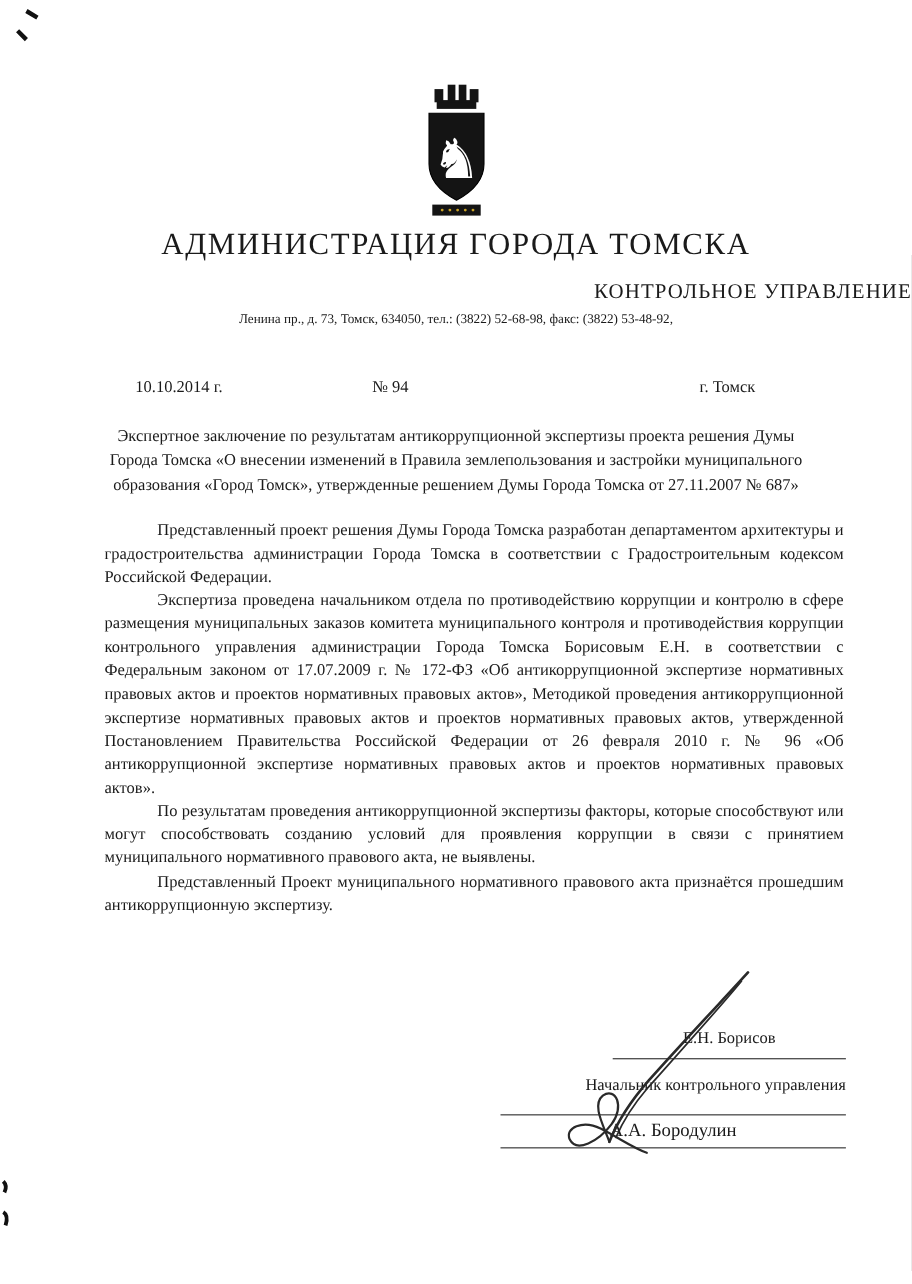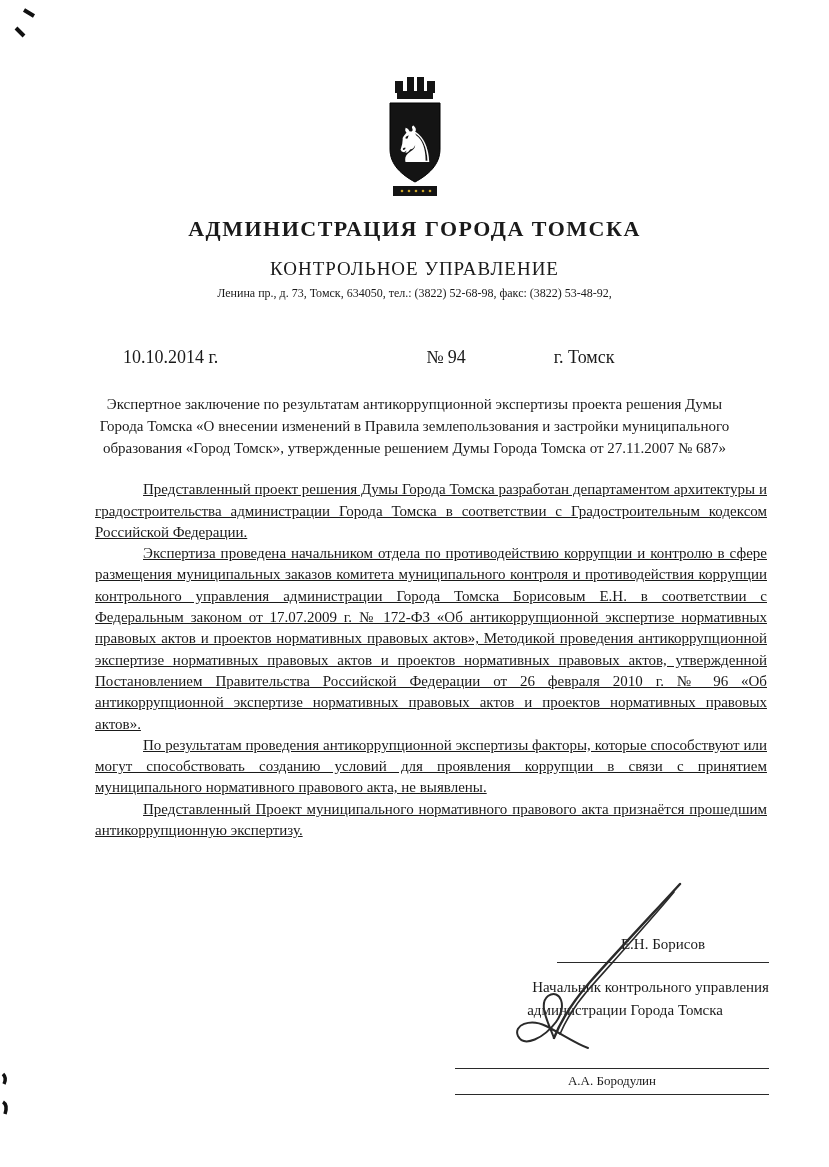--- a/index.html
+++ b/index.html
@@ -11,61 +11,60 @@
     background: #ffffff;
     font-family: "Liberation Serif", "DejaVu Serif", serif;
     color: #1a1a1a;
     overflow: hidden;
   }
 
   
   .letterhead { text-align: center; padding-top: 76px; }
   .emblem { display: inline-block; line-height: 0; }
   .org-name {
-    margin-top: 10px;
-    font-size: 22px;
+    font-size: 28px;
     letter-spacing: 1.5px;
-    font-weight: 700;
+    font-weight: 400;
   }
   .dept-name {
     margin-top: 16px;
     font-size: 19px;
     letter-spacing: 1px;
     font-weight: 500;
+    text-align: right;
   }
   .addr-line { margin-top: 6px; font-size: 12px; }
   .email-line { margin-top: 2px; font-size: 13px; }
 
   
   .meta-row {
     display: flex;
     margin: 46px 60px 0 123px;
-    font-size: 18px;
+    font-size: 15px;
   }
   .meta-row .cell { flex: 1; }
-  .meta-row .cell.c { text-align: center; }
-  .meta-row .cell.r { text-align: left; }
+  .meta-row .cell.c { text-align: left; }
+  .meta-row .cell.r { text-align: center; }
 
   
   .doc-title {
     width: 655px;
     margin: 26px auto 0 auto;
     font-size: 15px;
     font-weight: normal;
     text-align: center;
     line-height: 1.45;
   }
 
   
   .body-text {
     margin: 20px 62px 0 95px;
     font-size: 15px;
     line-height: 1.42;
     text-align: justify;
-    text-decoration: underline;
   }
   .body-text p { margin: 0; text-indent: 48px; }
 
   
   .sig-name1 {
     position: absolute;
     top: 936px;
     right: 60px;
     width: 212px;
     text-align: center;
@@ -78,25 +77,25 @@
     top: 976px;
     right: 60px;
     width: 330px;
     font-size: 15px;
     line-height: 1.5;
   }
   .sig-pos .l1 { text-align: right; }
   .sig-pos .l2 { text-align: right; padding-right: 46px; }
   .sig-name2 {
     position: absolute;
-    top: 1068px;
+    top: 1013px;
     right: 60px;
     width: 314px;
     text-align: center;
-    font-size: 13px;
+    font-size: 17px;
     border-top: 1.5px solid #2a2a2a;
     border-bottom: 1.5px solid #2a2a2a;
     padding: 4px 0 5px 0;
   }
 
   .sig-squiggle {
     position: absolute;
     left: 468px;
     top: 872px;
     pointer-events: none;
@@ -162,21 +161,20 @@
     <p>Представленный проект решения Думы Города Томска  разработан департаментом архитектуры и градостроительства администрации Города Томска в соответствии с Градостроительным кодексом Российской Федерации.</p>
     <p>Экспертиза проведена начальником отдела по противодействию коррупции и контролю в сфере размещения муниципальных заказов комитета муниципального контроля и противодействия коррупции контрольного управления администрации Города Томска Борисовым Е.Н. в соответствии с Федеральным законом от 17.07.2009 г. № 172-ФЗ «Об антикоррупционной экспертизе нормативных правовых актов и проектов нормативных правовых актов», Методикой проведения антикоррупционной экспертизе нормативных правовых актов и проектов нормативных правовых актов, утвержденной Постановлением Правительства Российской Федерации от 26 февраля 2010 г. № 96 «Об антикоррупционной экспертизе нормативных правовых актов и проектов нормативных правовых актов».</p>
     <p>По результатам проведения антикоррупционной экспертизы факторы, которые способствуют или могут способствовать созданию условий для проявления коррупции в связи с принятием муниципального нормативного правового акта, не выявлены.</p>
     <p>Представленный Проект муниципального нормативного правового акта признаётся прошедшим антикоррупционную экспертизу.</p>
   </div>
 
   <div class="sig-name1">Е.Н. Борисов</div>
 
   <div class="sig-pos">
     <div class="l1">Начальник контрольного управления</div>
-    <div class="l2">администрации Города Томска</div>
   </div>
 
   <div class="sig-name2">А.А. Бородулин</div>
 
   <svg class="sig-squiggle" width="280" height="200" viewBox="0 0 280 200">
     <path d="M212 12 C 192 34, 154 74, 122 110 C 108 126, 94 146, 86 166" stroke="#2a2a2a" stroke-width="2.4" fill="none" stroke-linecap="round"></path>
     <path d="M206 20 C 188 42, 152 82, 120 118 C 108 132, 98 148, 92 162" stroke="#2a2a2a" stroke-width="1.6" fill="none" stroke-linecap="round"></path>
     <path d="M86 166 C 80 150, 70 132, 80 124 C 92 116, 100 134, 88 150
              C 76 166, 56 176, 50 164 C 45 153, 62 146, 78 154
              C 94 162, 108 172, 120 176" stroke="#2a2a2a" stroke-width="2" fill="none" stroke-linecap="round"></path>

